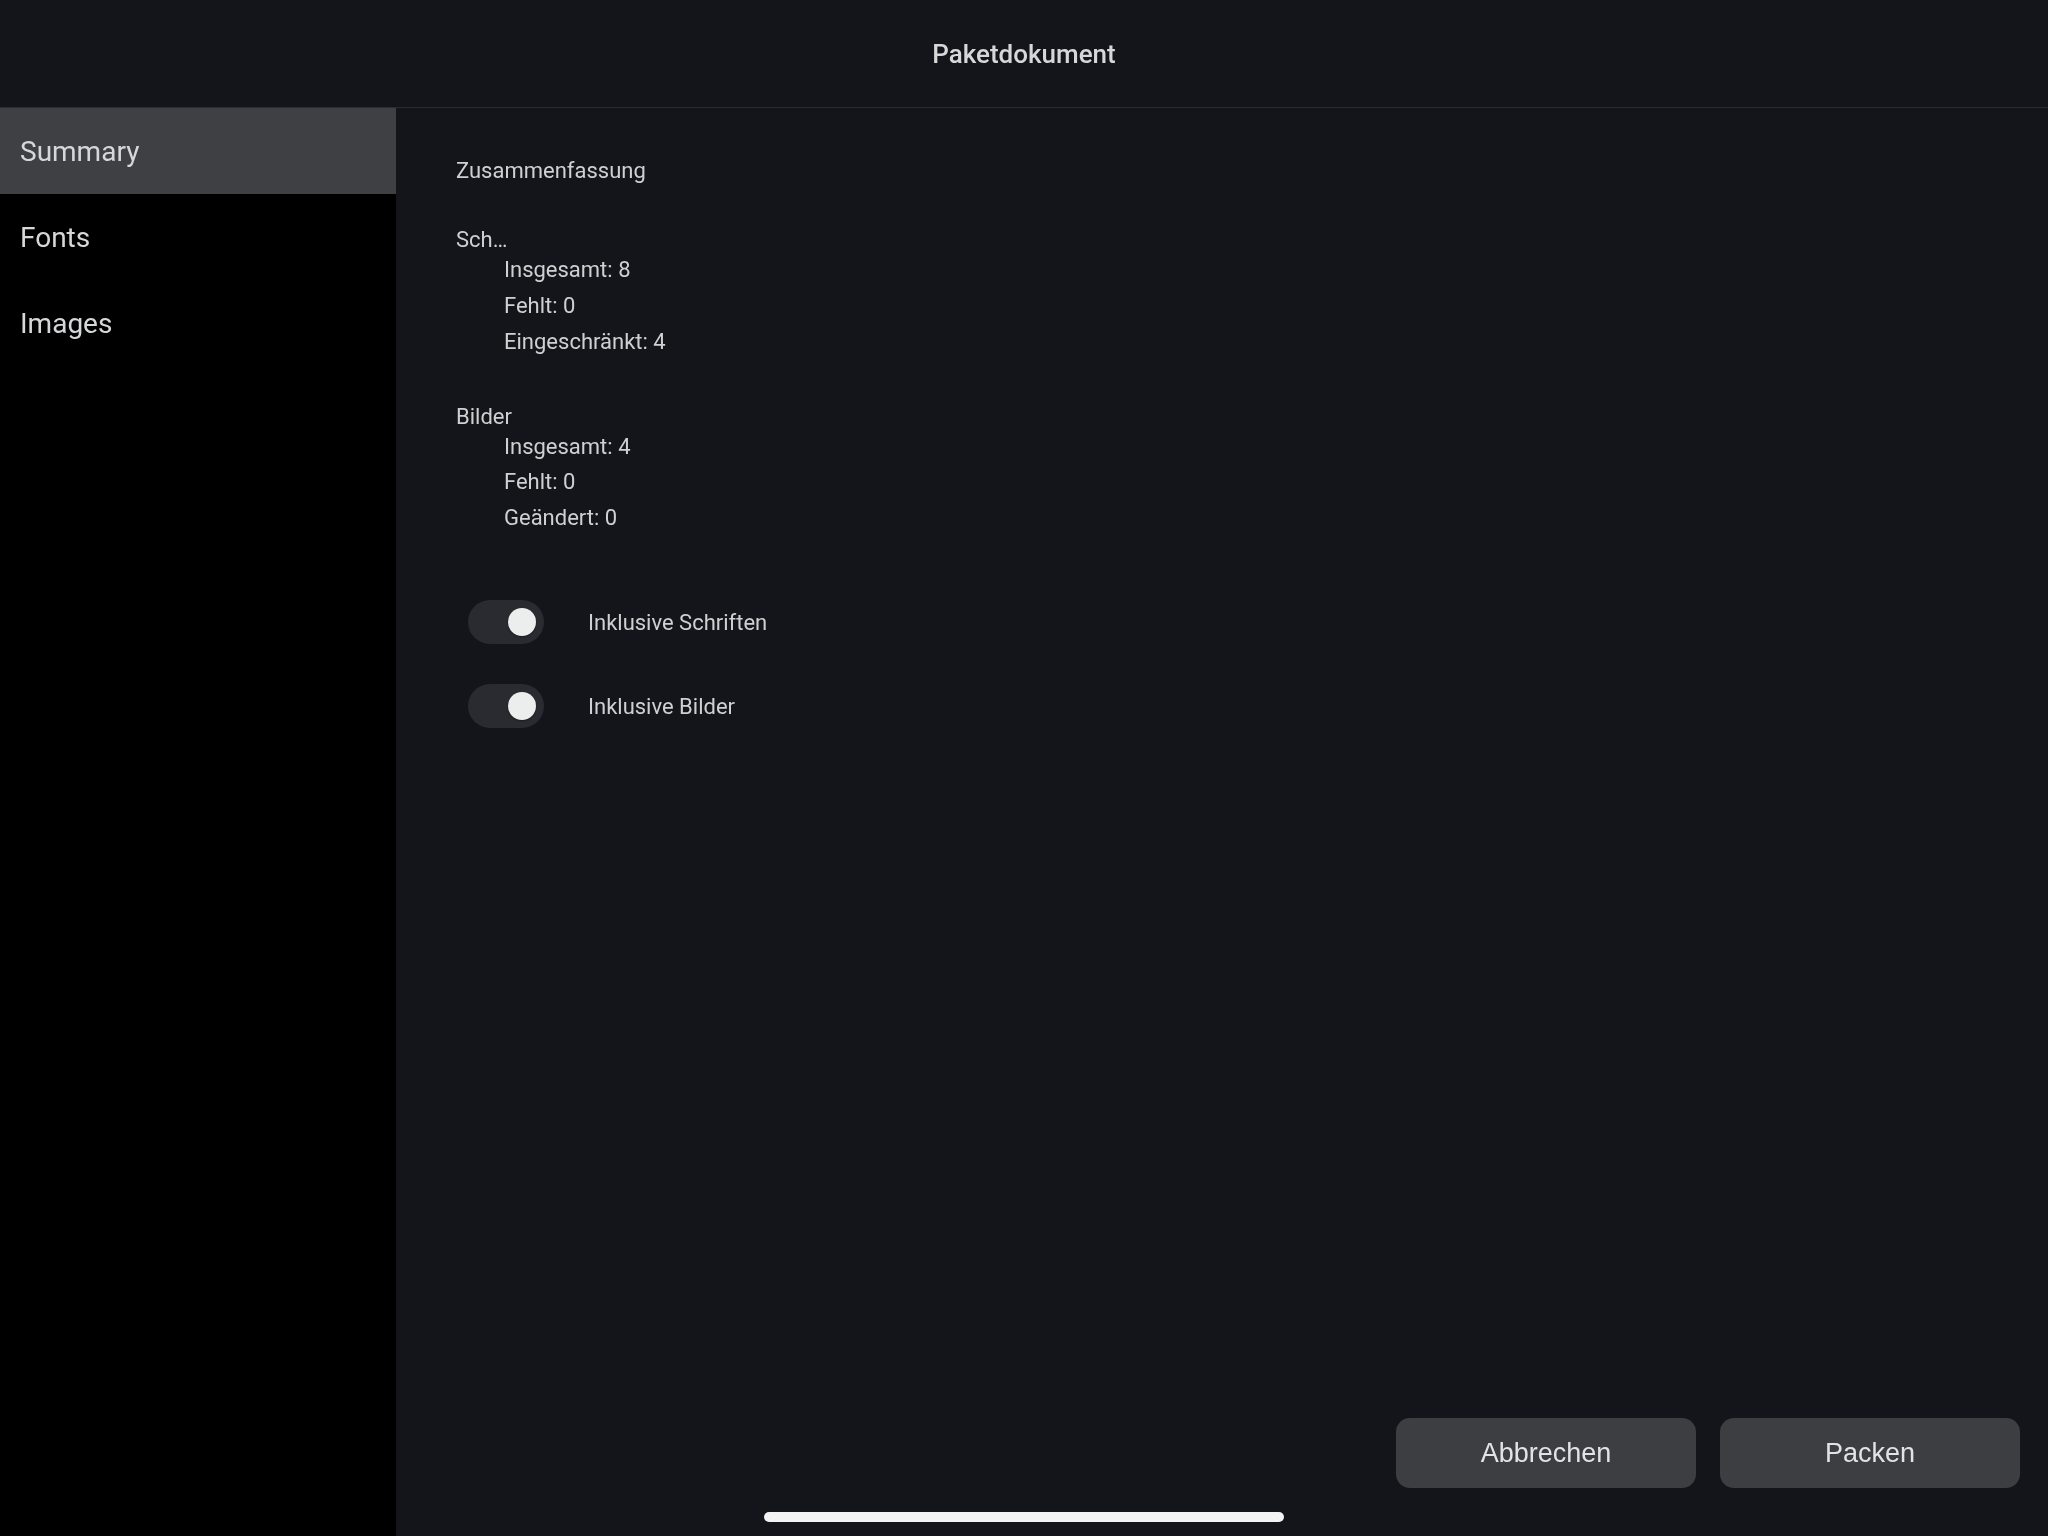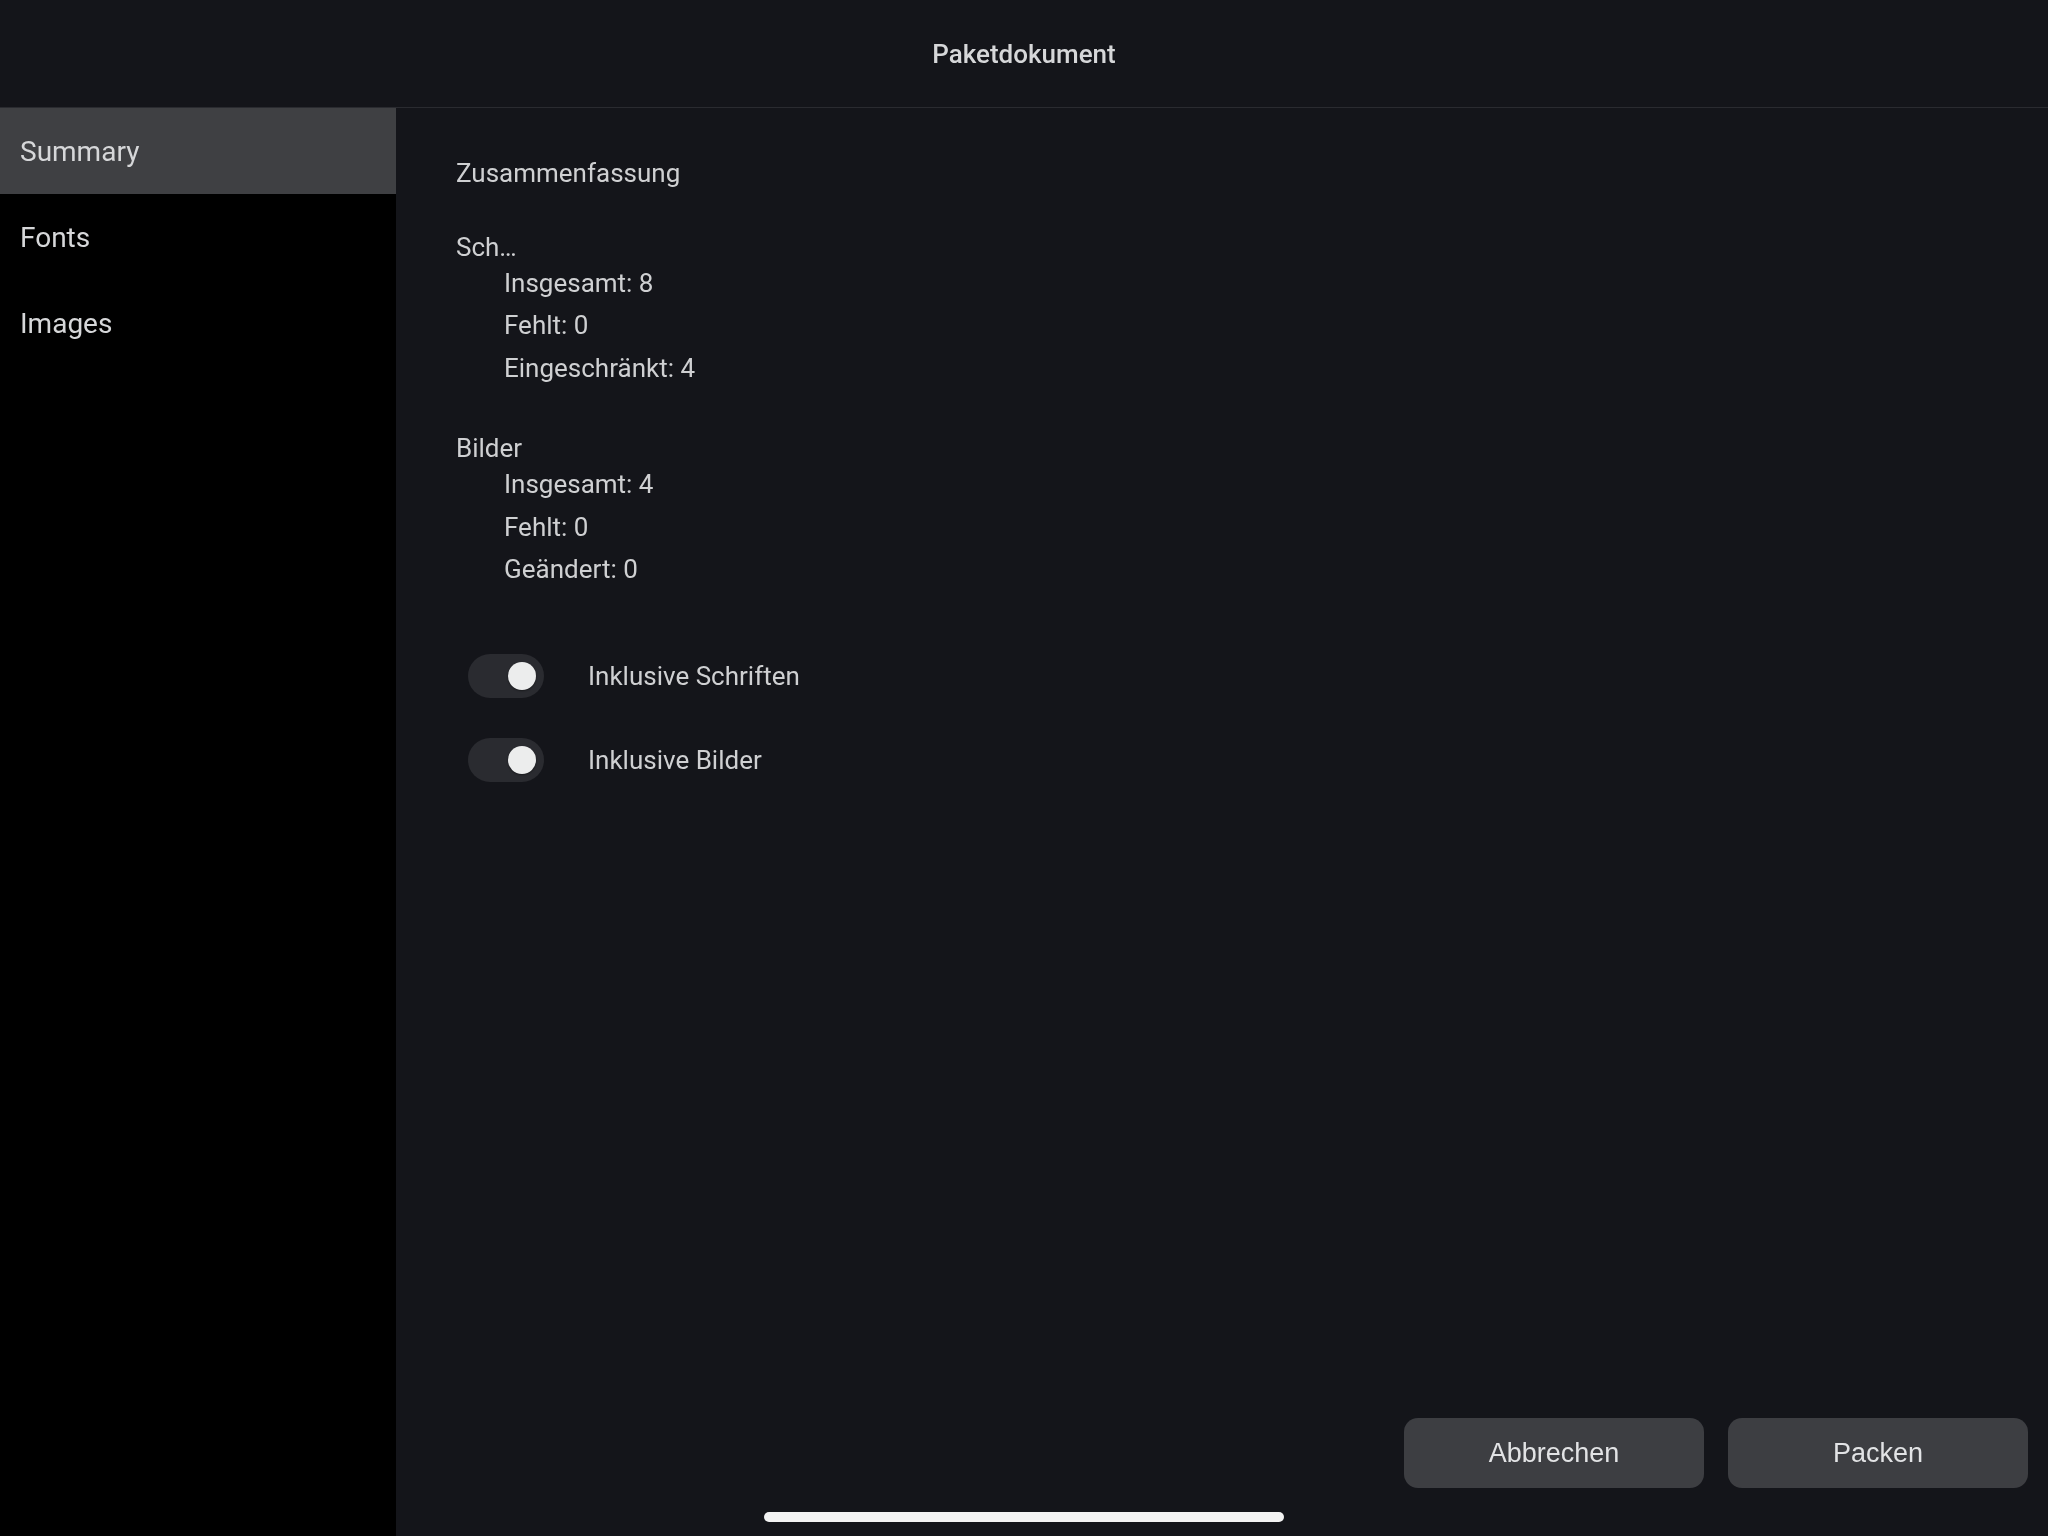--- a/index.html
+++ b/index.html
@@ -55,21 +55,21 @@
     color: #d6d7d9;
     cursor: pointer;
   }
   .sidebar-item.selected {
     background: #3f4043;
   }
   .main {
     flex: 1 1 auto;
     padding: 50px 60px 0 60px;
     background: #14151a;
-    font-size: 26px;
+    font-size: 22px;
     color: #cfd0d2;
   }
   .section-heading {
     margin-bottom: 44px;
   }
   .group {
     margin-bottom: 44px;
   }
   .group-title {
     margin-bottom: 0;
@@ -104,21 +104,21 @@
     width: 28px;
     height: 28px;
     border-radius: 50%;
     background: #eceded;
     top: 8px;
     right: 8px;
     box-shadow: 0 1px 2px rgba(0,0,0,0.4);
   }
   .footer {
     position: absolute;
-    right: 20px;
+    right: 28px;
     bottom: 48px;
     display: flex;
     gap: 24px;
   }
   .btn {
     min-width: 300px;
     height: 70px;
     border-radius: 14px;
     background: #3d3e42;
     color: #e2e3e5;

